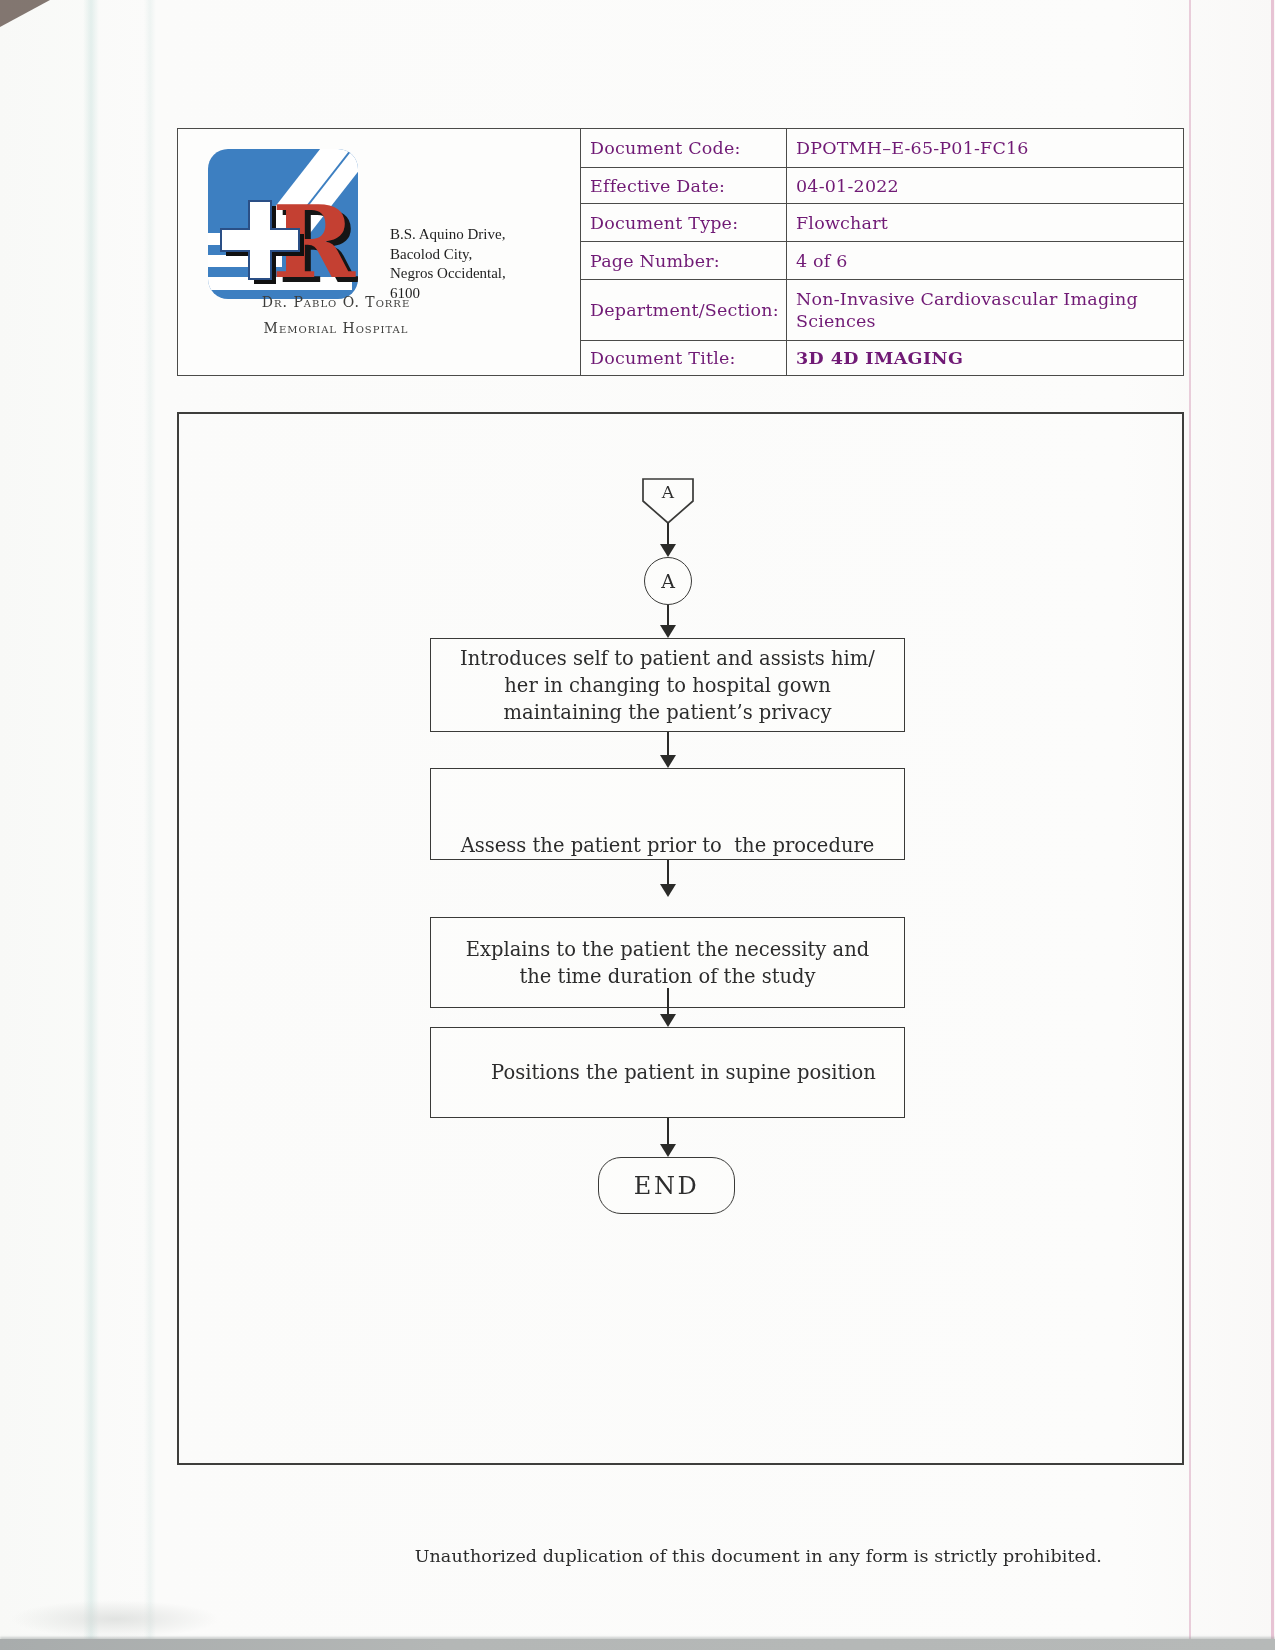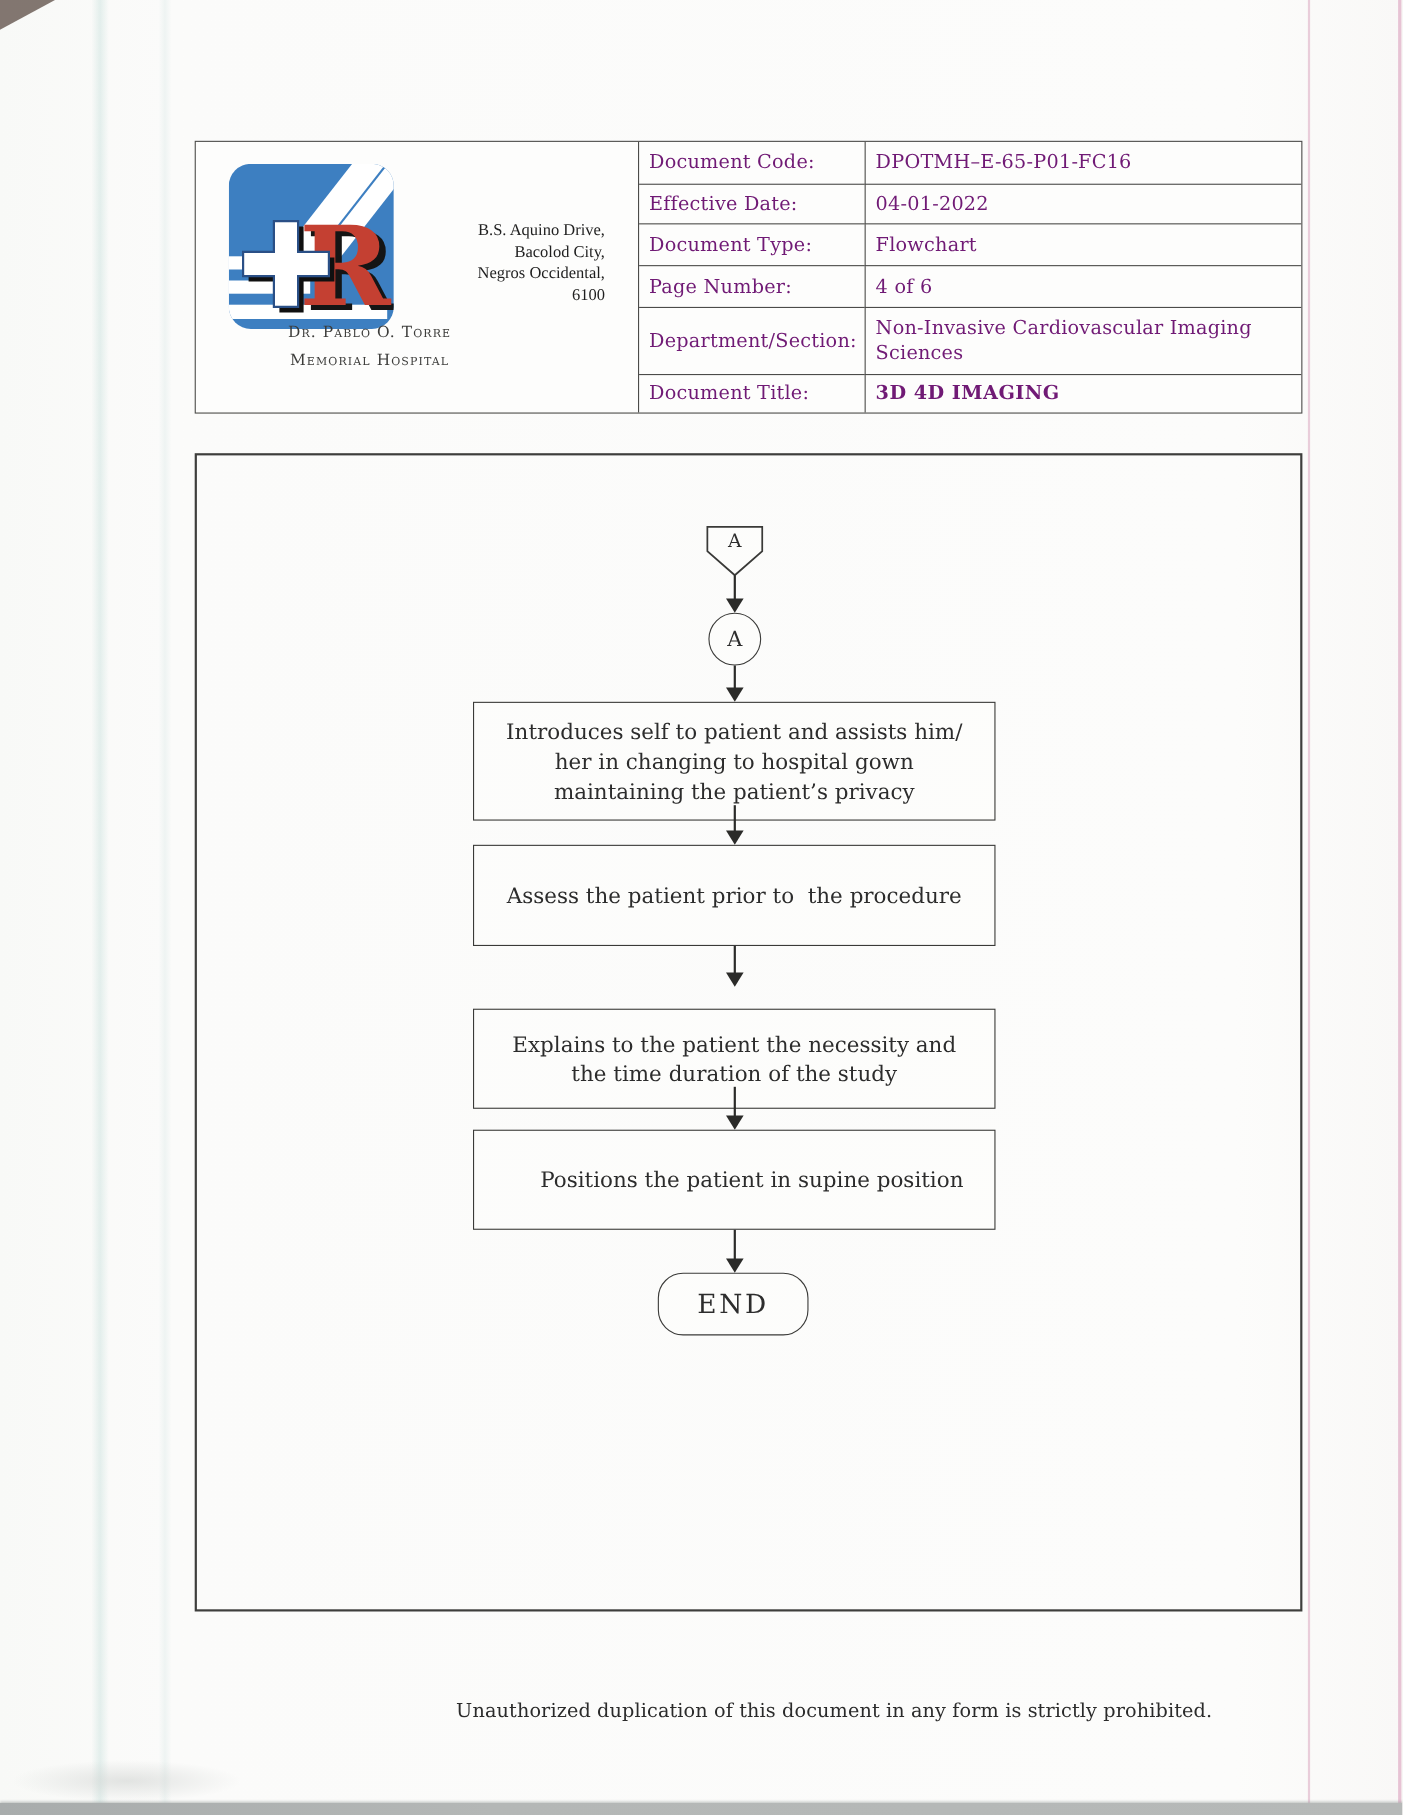--- a/index.html
+++ b/index.html
@@ -57,22 +57,22 @@
   .h-value .wrap { display:block; width:345px; line-height:22px; }
   .h-value.title-value { font-weight:bold; letter-spacing:.4px; }
   
   .logo-svg { position:absolute; left:30px; top:20px; }
   .hospital-name {
     position:absolute; left:8px; top:160px; width:300px;
     text-align:center; font-variant:small-caps;
     color:#3c3c3a; font-size:14px; line-height:26px; letter-spacing:1px;
   }
   .address {
-    position:absolute; left:212px; top:72px; width:160px;
-    text-align:right; font-size:15px; line-height:19.5px; color:#1f1f1f;
+    position:absolute; left:212px; top:96px; width:160px;
+    text-align:left; font-size:15px; line-height:19.5px; color:#1f1f1f;
     font-family:"Liberation Serif","DejaVu Serif",serif;
   }
   
   .flow-frame {
     position:absolute; left:177px; top:412px; width:1007px; height:1053px;
     border:2px solid #3e3e3c; background:transparent;
   }
   .flow-frame > * { position:absolute; }
   .pentagon-label {
     position:absolute; left:0; top:4px; width:52px; text-align:center;
@@ -197,32 +197,32 @@
         <div class="head"></div>
     </div>
 
     <div class="connector-circle" style="left:465px; top:143px;">A</div>
 
     <div class="flow-arrow" style="left:481px; top:191px; height:33px;">
       <div class="shaft"></div>
         <div class="head"></div>
     </div>
 
-    <div class="process-box" style="top:224px; height:108px;">
+    <div class="process-box" style="top:224px; height:94px;">
       <div class="step-line">Introduces self to patient and assists him/</div>
       <div class="step-line">her in changing to hospital gown</div>
       <div class="step-line">maintaining the patient’s privacy</div>
     </div>
 
     <div class="flow-arrow" style="left:481px; top:318px; height:36px;">
       <div class="shaft"></div>
         <div class="head"></div>
     </div>
 
-    <div class="process-box" style="top:354px; height:92px;">
+    <div class="process-box" style="top:354px; height:92px;justify-content:flex-end;">
       <div class="step-line">Assess the patient prior to  the procedure</div>
     </div>
 
     <div class="flow-arrow" style="left:481px; top:446px; height:37px;">
       <div class="shaft"></div>
         <div class="head"></div>
     </div>
 
     <div class="process-box" style="top:503px; height:91px;">
       <div class="step-line">Explains to the patient the necessity and</div>

